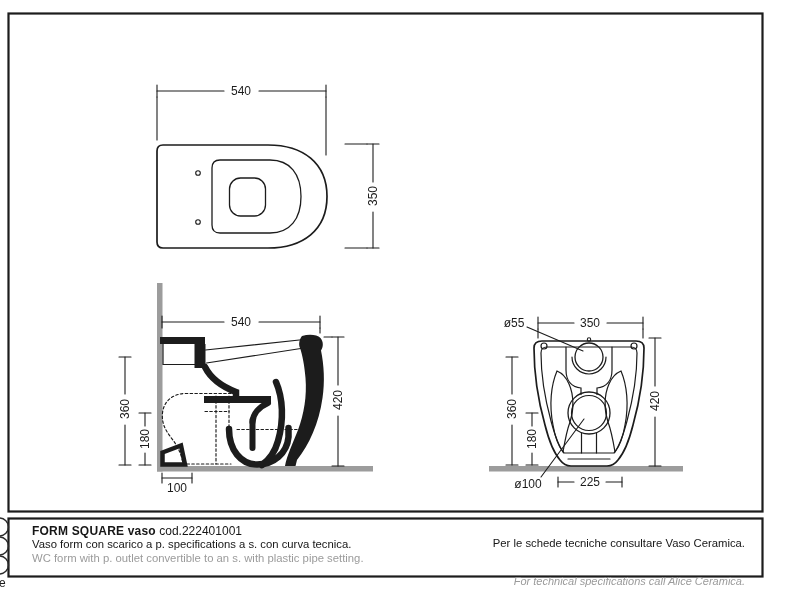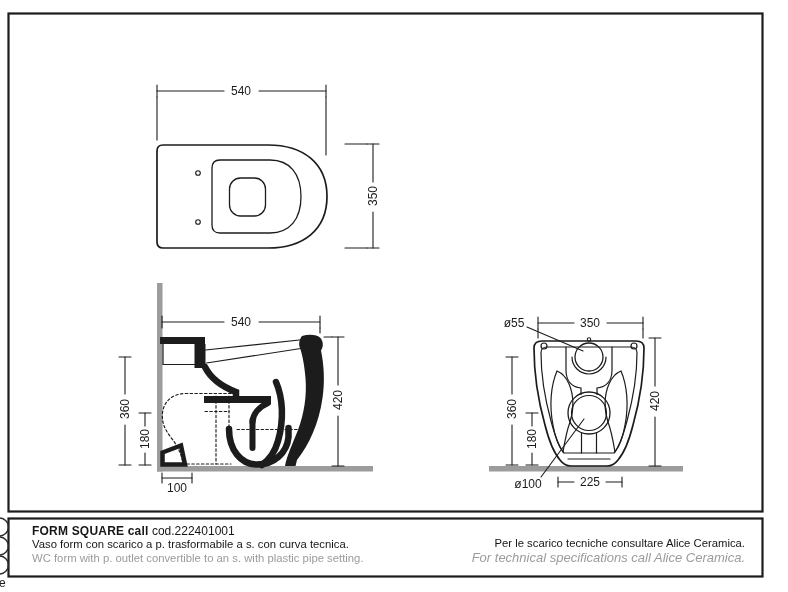--- a/index.html
+++ b/index.html
@@ -7,21 +7,21 @@
          font-family:"Liberation Sans",sans-serif;}
   svg{position:absolute;left:0;top:0;}
   svg text{font-family:"Liberation Sans",sans-serif;font-size:12px;fill:#1c1c1c;}
   .footer-left{position:absolute;left:32px;top:524px;color:#161616;}
   .footer-left .l1{font-size:12px;line-height:14px;}
   .footer-left .l1 .prod{font-weight:bold;letter-spacing:.2px;}
   .footer-left .l2{font-size:11.3px;line-height:13.5px;}
   .footer-left .l3{font-size:11.3px;line-height:13.5px;color:#9b9b9b;}
   .footer-right{position:absolute;right:43px;top:537px;text-align:right;color:#161616;}
   .footer-right .r1{font-size:11.3px;line-height:13.5px;}
-  .footer-right .r2{font-size:13px;line-height:13.5px;font-style:italic;color:#9b9b9b;}
+  .footer-right .r2{font-size:11px;line-height:13.5px;font-style:italic;color:#9b9b9b;margin-top:24px;}
 </style>
 </head>
 <body>
 
 <div class="sheet">
 
   <svg width="788" height="592" viewBox="0 0 788 592">
 
     <rect x="8.5" y="13.5" width="754" height="498" fill="none" stroke="#1c1c1c" stroke-width="2.2"></rect>
     <rect x="8.5" y="518.5" width="754" height="58" fill="none" stroke="#1c1c1c" stroke-width="2.2"></rect>
@@ -204,22 +204,22 @@
     <text x="590" y="327" text-anchor="middle">350</text>
     <text x="659" y="401" text-anchor="middle" transform="rotate(-90 659 401)">420</text>
     <text x="516" y="409" text-anchor="middle" transform="rotate(-90 516 409)">360</text>
     <text x="536" y="439" text-anchor="middle" transform="rotate(-90 536 439)">180</text>
     <text x="590" y="486" text-anchor="middle">225</text>
     <text x="514" y="327" text-anchor="middle">ø55</text>
     <text x="528" y="488" text-anchor="middle">ø100</text>
   </svg>
 
   <div class="footer-left">
-    <div class="l1"><span class="prod">FORM SQUARE call</span> <span>cod.222401001</span></div>
-    <div class="l2">Vaso form con scarico a p. trasformabile a s. con curva tecnica.</div>
+    <div class="l1"><span class="prod">FORM SQUARE vaso</span> <span>cod.222401001</span></div>
+    <div class="l2">Vaso form con scarico a p. specifications a s. con curva tecnica.</div>
     <div class="l3">WC form with p. outlet convertible to an s. with plastic pipe setting.</div>
   </div>
   <div class="footer-right">
-    <div class="r1">Per le scarico tecniche consultare Alice Ceramica.</div>
+    <div class="r1">Per le schede tecniche consultare Vaso Ceramica.</div>
     <div class="r2">For technical specifications call Alice Ceramica.</div>
   </div>
 
 </div>
 
 </body></html>

